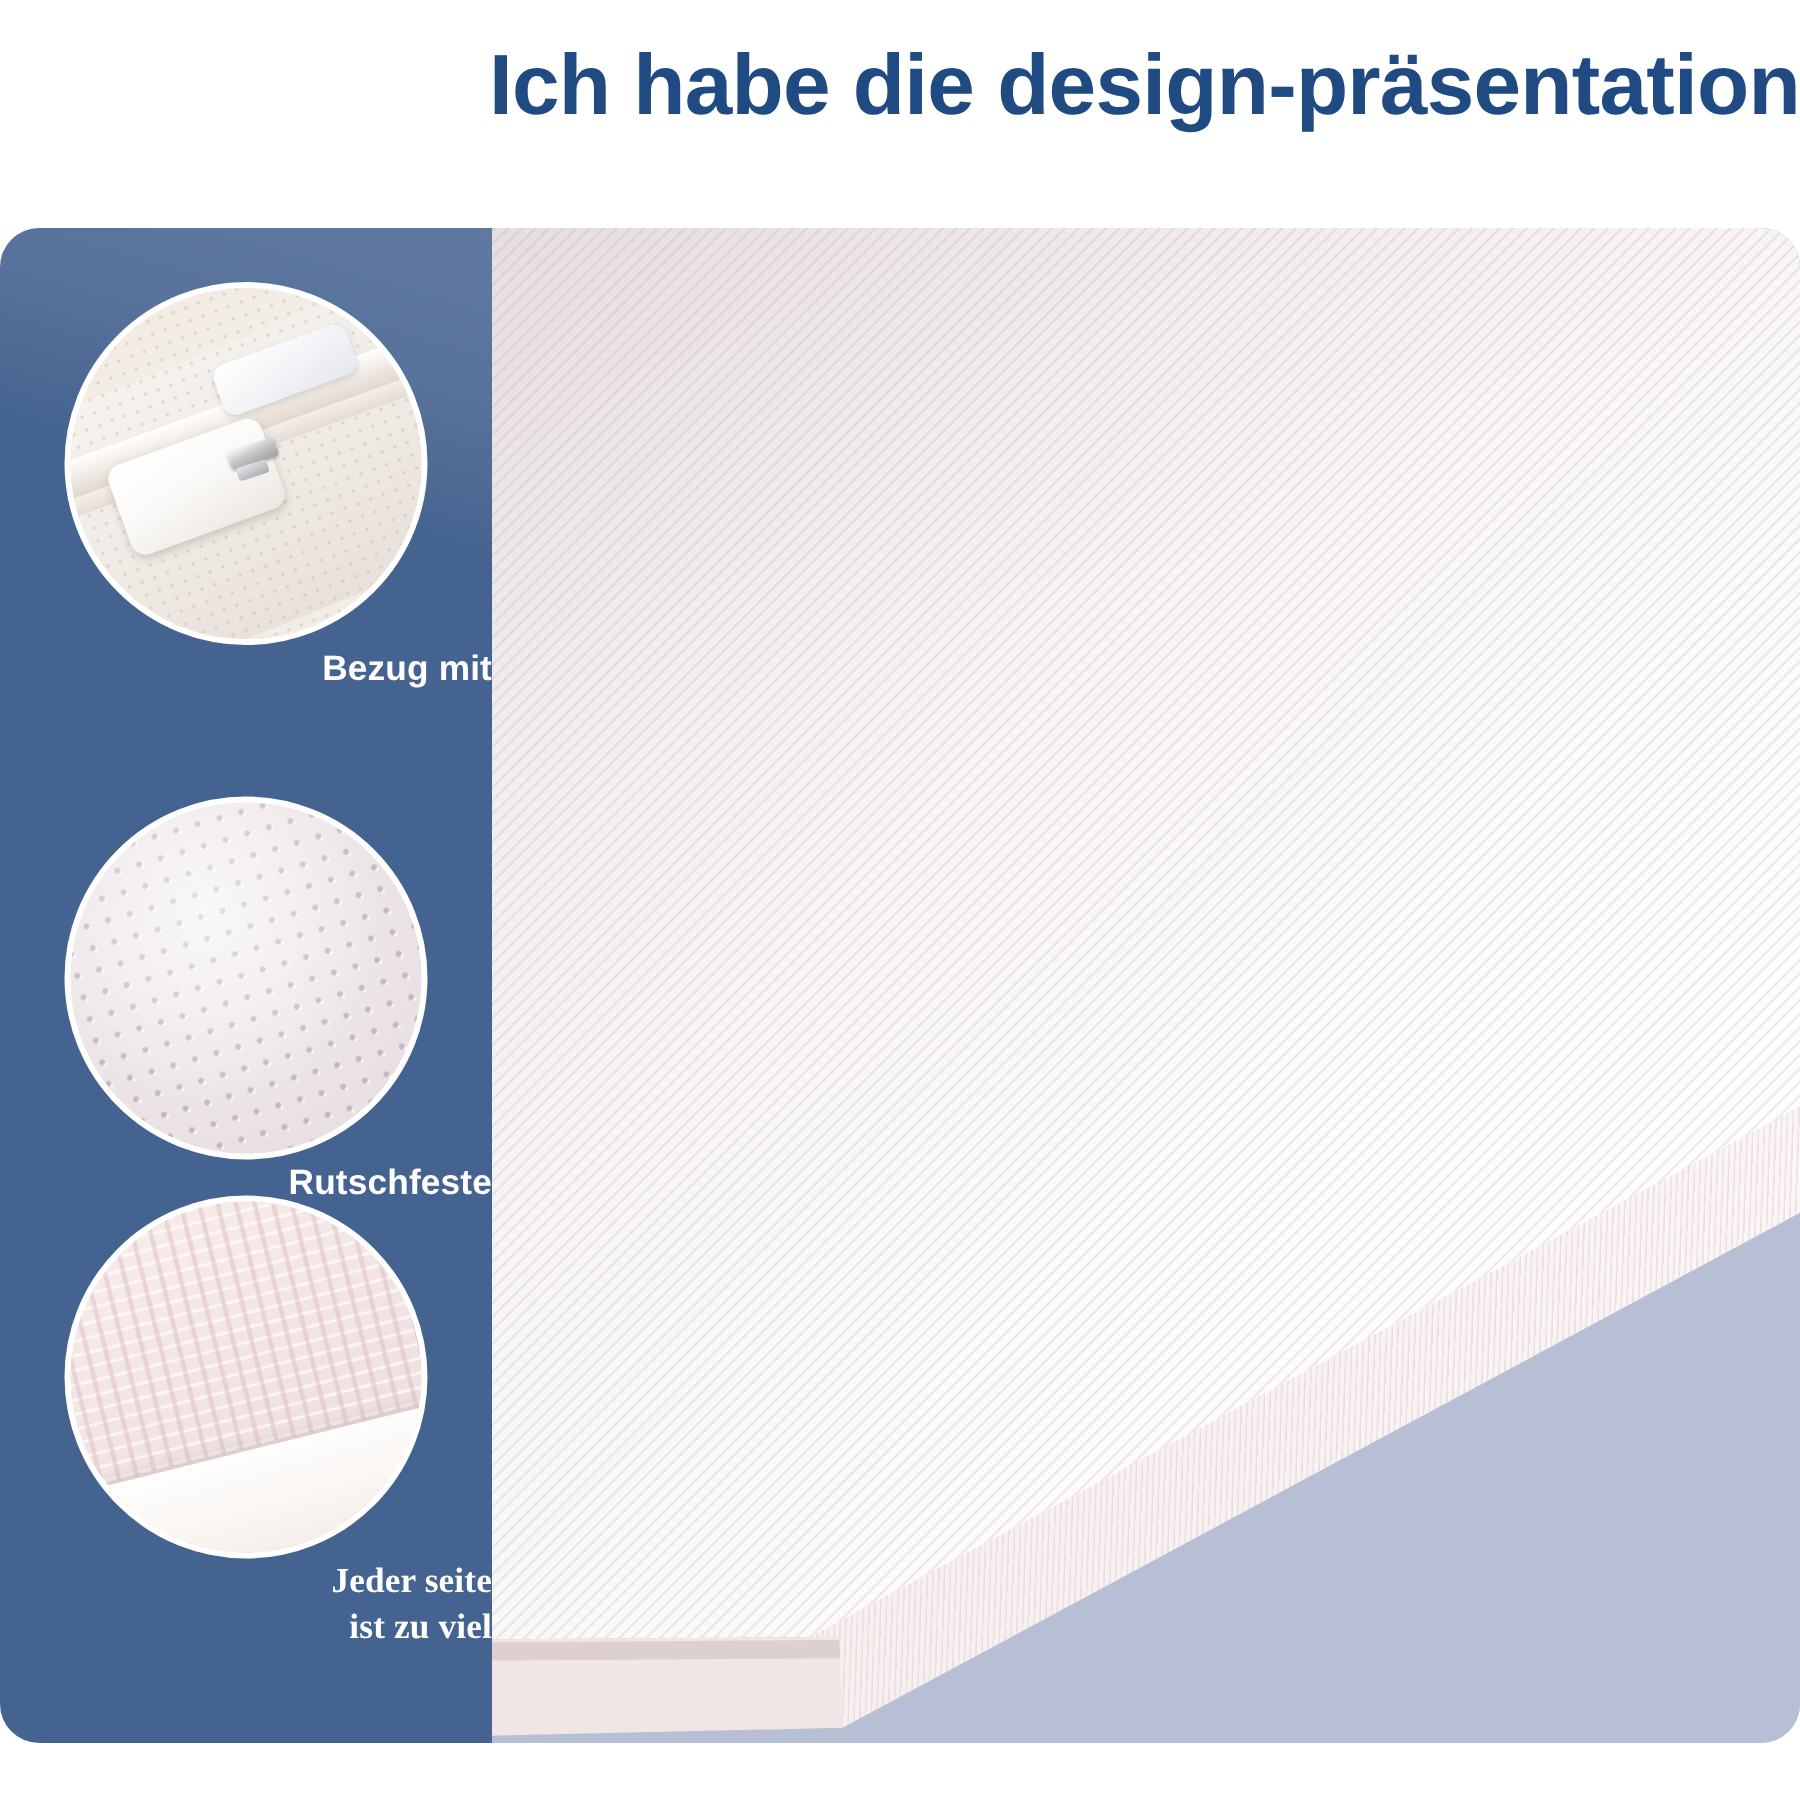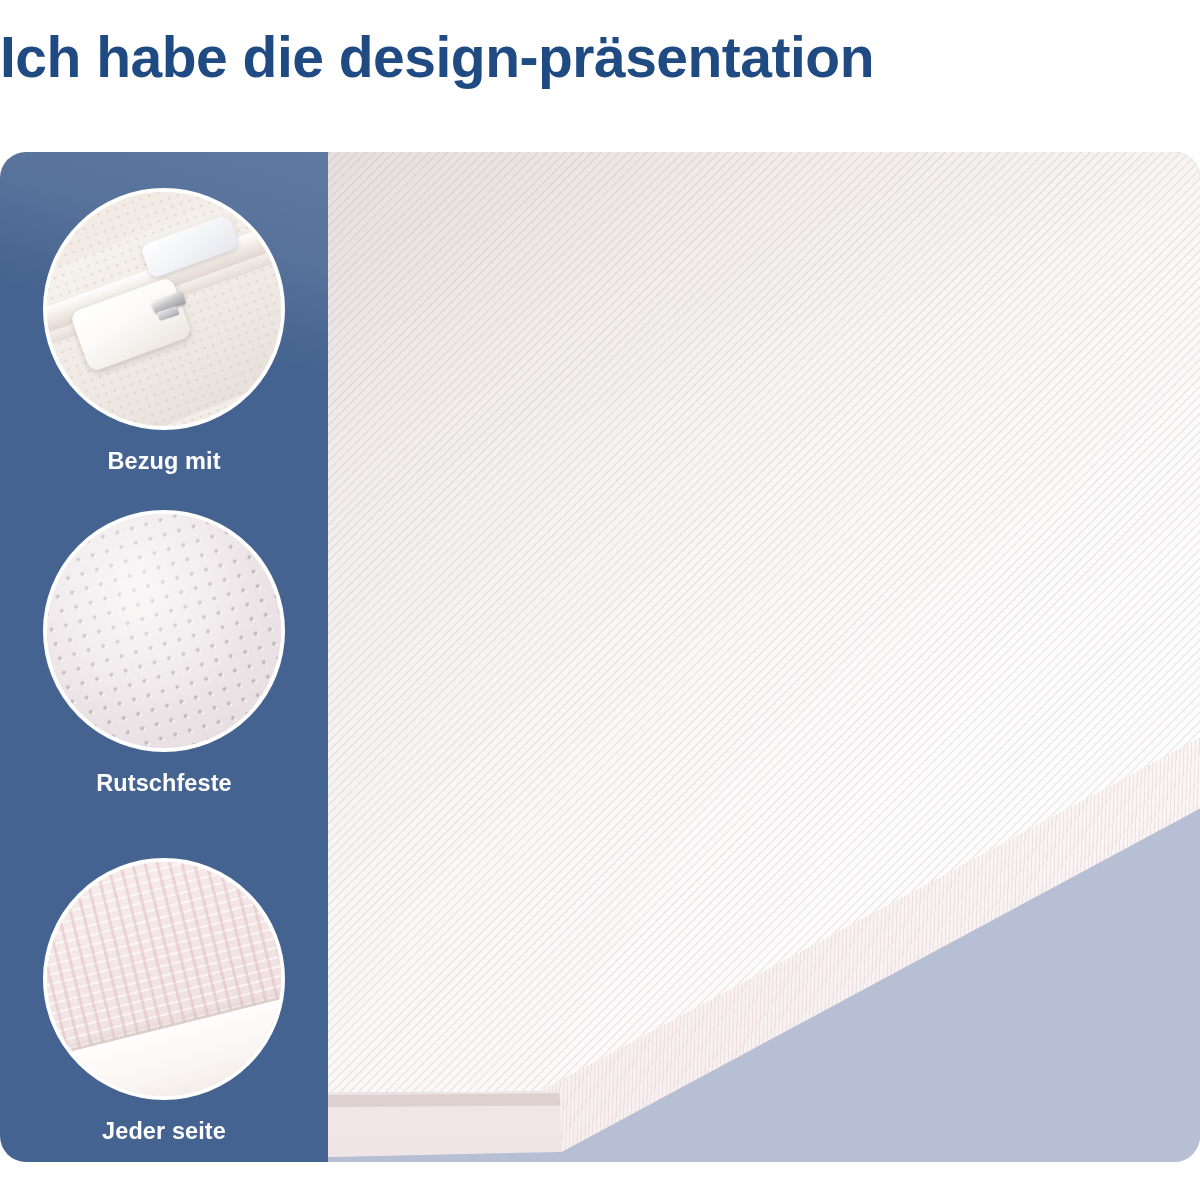--- a/index.html
+++ b/index.html
@@ -21,21 +21,21 @@
     background: #ffffff;
     overflow: hidden;
   }
 
   
   #title {
     position: absolute;
     left: 0;
     top: 26px;
     width: 1200px;
-    text-align: left;
+    text-align: right;
     font-size: 57px;
     font-weight: bold;
     letter-spacing: -0.5px;
     color: #1f4a82;
     line-height: 1.1;
     white-space: nowrap;
   }
 
   
   #card {
@@ -166,38 +166,37 @@
     width: 328px;
     height: 1010px;
   }
 
   .feature-item {
     position: absolute;
     left: 0;
     width: 328px;
   }
   .feature-item.i0 { top: 36px; }
-  .feature-item.i1 { top: 358px; }
-  .feature-item.i2 { top: 706px; }
+  .feature-item.i1 { top: 379px; }
+  .feature-item.i2 { top: 645px; font-family: Liberation Serif, serif; }
 
   .feature-circle {
     position: relative;
     width: 242px;
     height: 242px;
     margin: 0 auto;
     border-radius: 50%;
     border: 4px solid #ffffff;
     box-sizing: border-box;
     overflow: hidden;
     background: #efeaea;
   }
 
   .feature-label {
-    margin-top: 16px;
-    text-align: center;
+    text-align: right;
     color: #ffffff;
     font-size: 23.5px;
     font-weight: bold;
     line-height: 1.3;
     letter-spacing: 0.1px;
   }
 
   
   .art-zip {
     position: absolute;
@@ -429,20 +428,21 @@
           <div class="feature-circle">
             <div class="art-fold">
               <div class="face"></div>
               <div class="stripes"></div>
               <div class="foldline"></div>
               <div class="underside"></div>
             </div>
           </div>
           <div class="feature-label">
             <div>Jeder seite</div>
+            <div>ist zu viel</div>
           </div>
         </div>
 
       </div>
     </div>
 
   </div>
 </div>
 
 </body></html>

